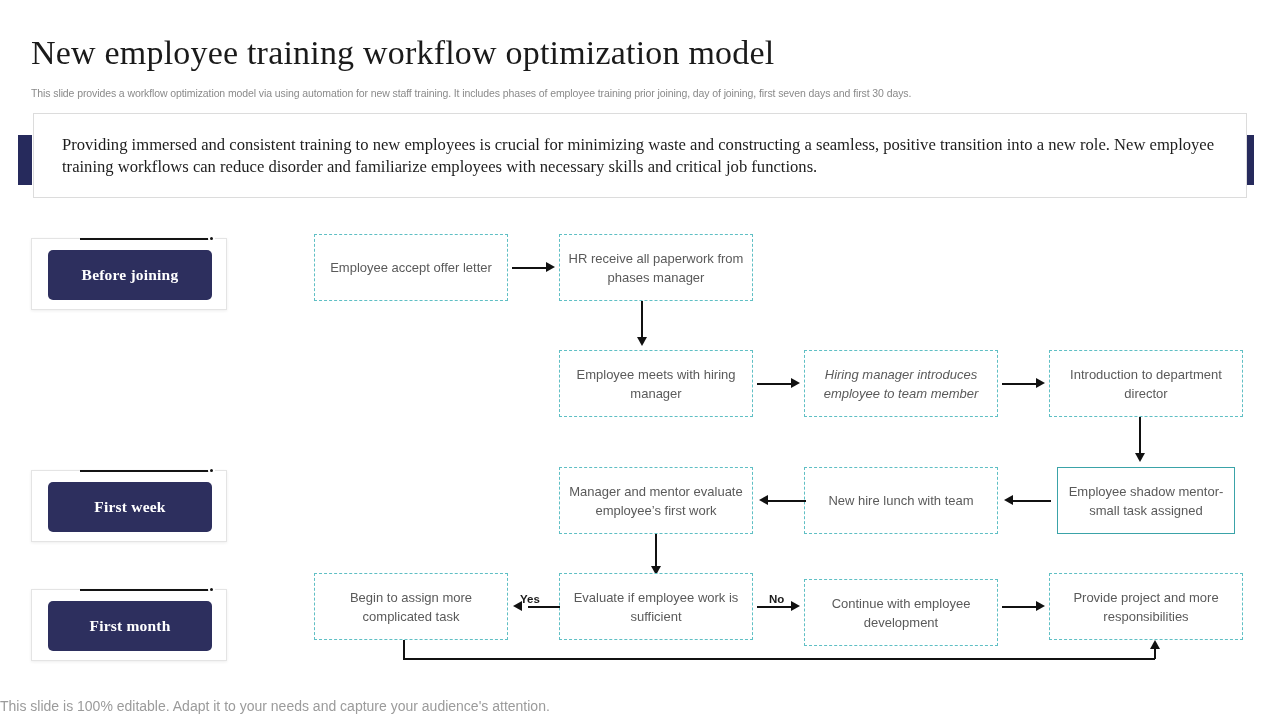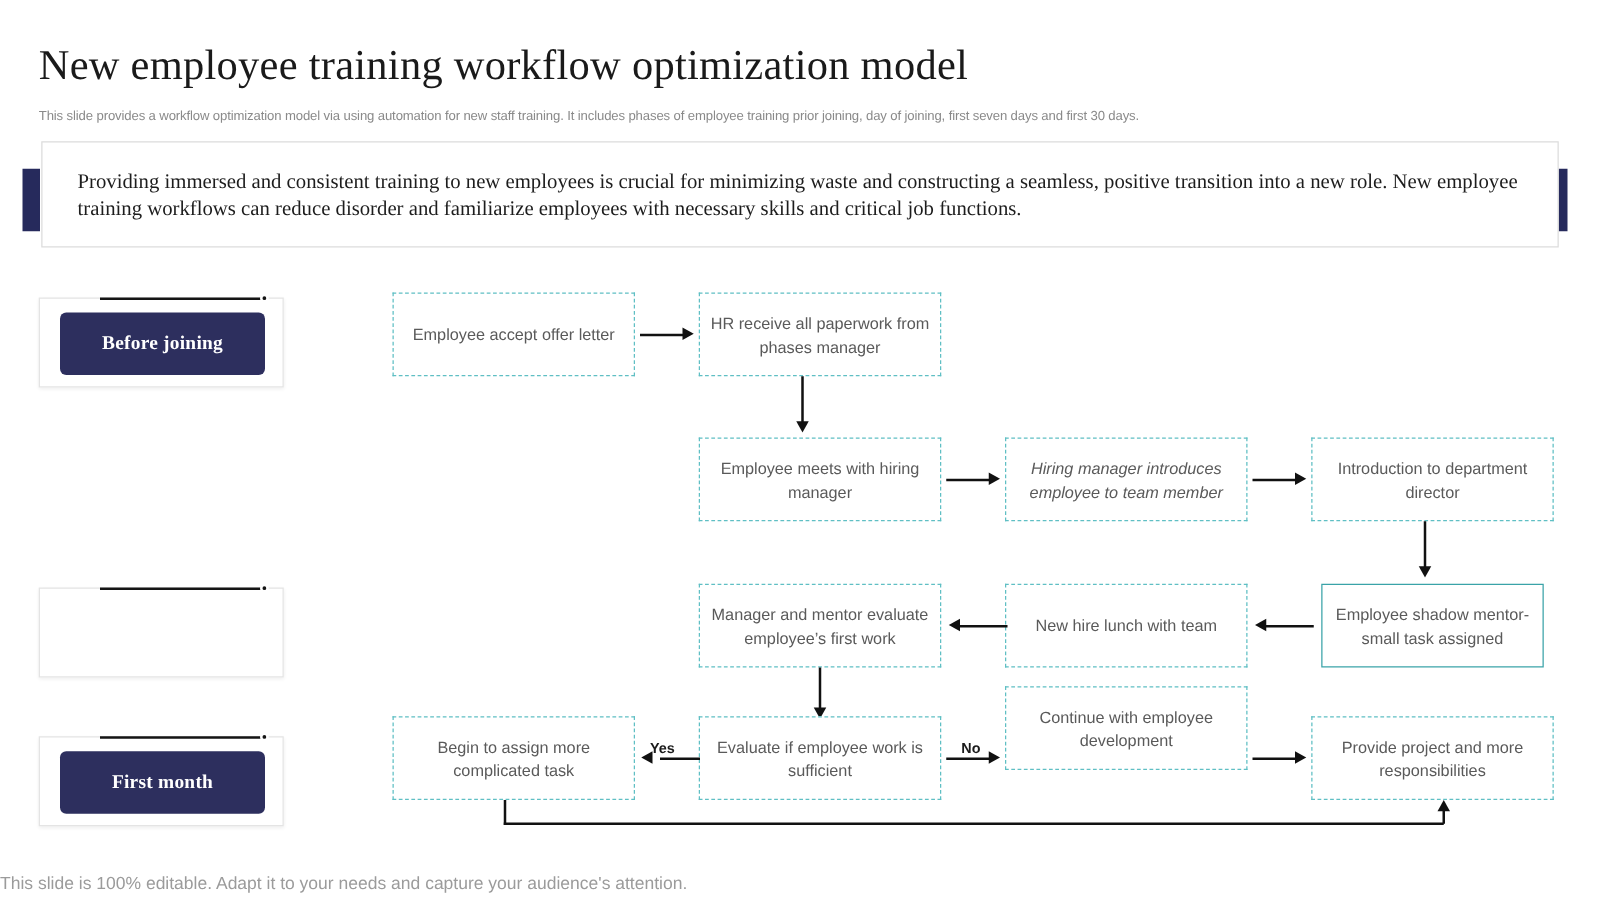--- a/index.html
+++ b/index.html
@@ -126,20 +126,21 @@
   </div>
 
   <div class="phase-card pc0">
     <div class="tick-line"></div>
     <div class="tick-dot"></div>
     <div class="phase-pill">Before joining</div>
   </div>
   <div class="phase-card pc2">
     <div class="tick-line"></div>
     <div class="tick-dot"></div>
+    <div class="phase-pill">First week</div>
   </div>
   <div class="phase-card pc3">
     <div class="tick-line"></div>
     <div class="tick-dot"></div>
     <div class="phase-pill">First month</div>
   </div>
 
   <div class="fbox" style="left:314px; top:234px; width:194px; height:67px;">Employee accept offer letter</div>
   <div class="fbox" style="left:559px; top:234px; width:194px; height:67px;">HR receive all paperwork from phases manager</div>
 
@@ -170,21 +171,21 @@
   <div class="arrow-head ah-left" style="left:1004px; top:495px;"></div>
 
   <div class="conn h" style="left:766px; top:500px; width:40px;"></div>
   <div class="arrow-head ah-left" style="left:759px; top:495px;"></div>
 
   <div class="conn v" style="left:655px; top:534px; height:36px;"></div>
   <div class="arrow-head ah-down" style="left:651px; top:566px;"></div>
 
   <div class="fbox" style="left:314px; top:573px; width:194px; height:67px;">Begin to assign more complicated task</div>
   <div class="fbox" style="left:559px; top:573px; width:194px; height:67px;">Evaluate if employee work is sufficient</div>
-  <div class="fbox" style="left:804px; top:549px; width:194px; height:67px;">Continue with employee development</div>
+  <div class="fbox" style="left:804px; top:579px; width:194px; height:67px;">Continue with employee development</div>
   <div class="fbox" style="left:1049px; top:573px; width:194px; height:67px;">Provide project and more responsibilities</div>
 
   <div class="conn h" style="left:528px; top:606px; width:32px;"></div>
   <div class="arrow-head ah-left" style="left:513px; top:601px;"></div>
   <div class="edge-label" style="left:520px; top:593px;">Yes</div>
 
   <div class="conn h" style="left:757px; top:606px; width:35px;"></div>
   <div class="arrow-head ah-right" style="left:791px; top:601px;"></div>
   <div class="edge-label" style="left:769px; top:593px;">No</div>
 

